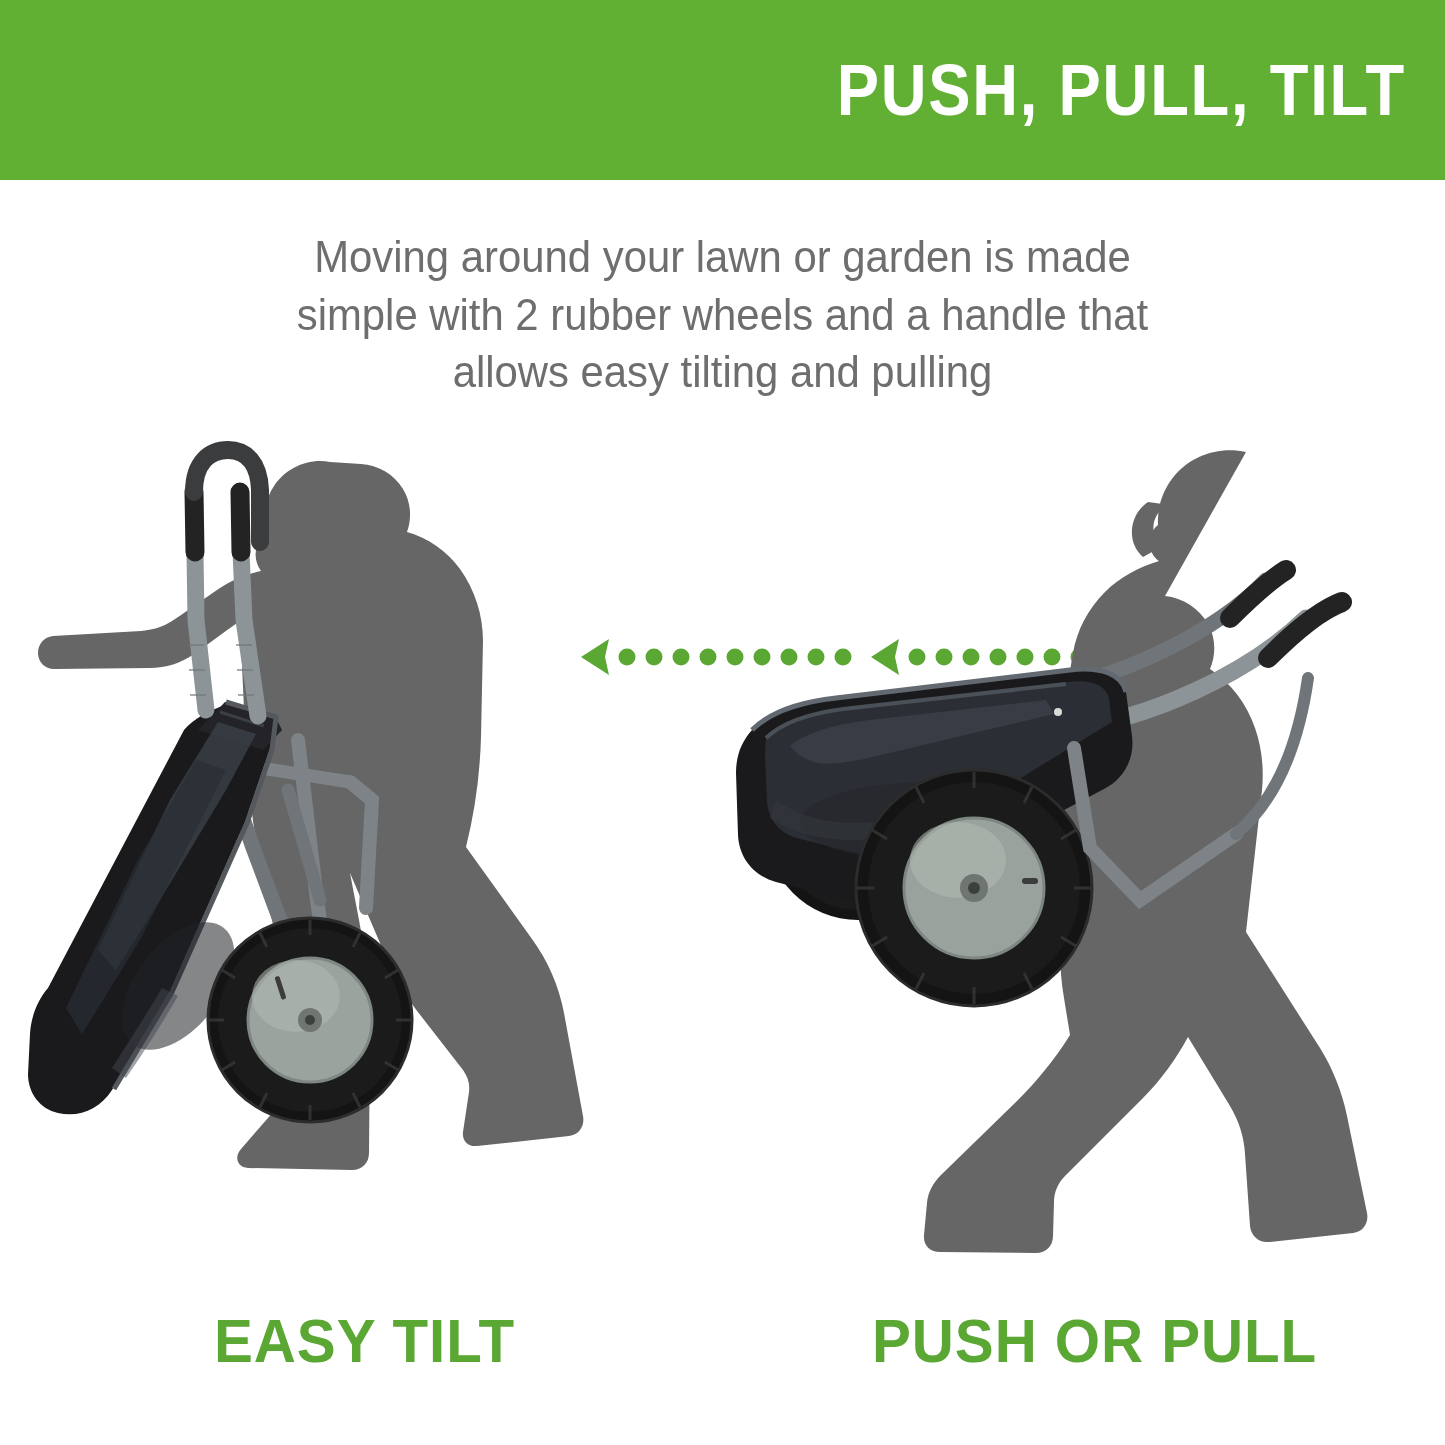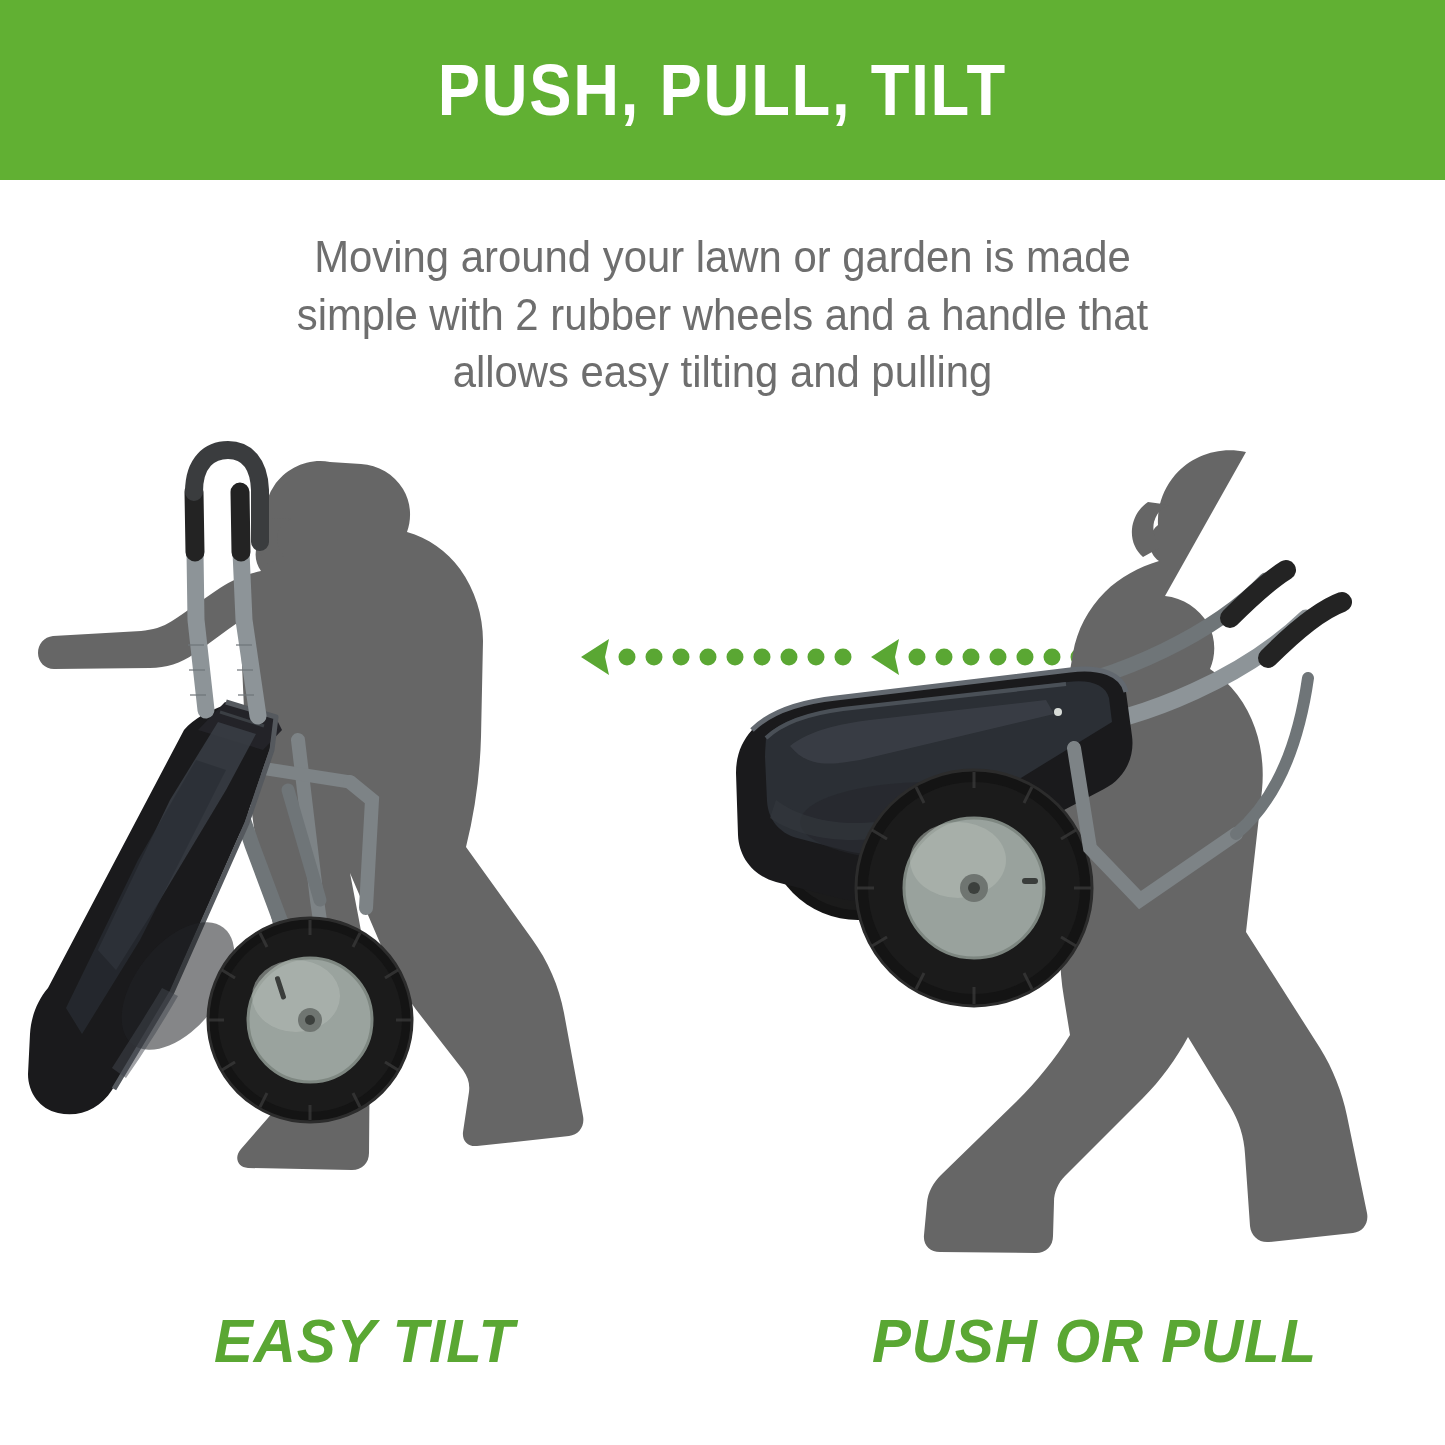--- a/index.html
+++ b/index.html
@@ -12,21 +12,21 @@
   }
 
   
   .banner {
     position:absolute;
     left:0; top:0;
     width:1445px; height:180px;
     background:#61b033;
     display:flex;
     align-items:center;
-    justify-content:center;
+    justify-content:flex-end;
   }
   .banner-title {
     color:#ffffff;
     font-size:72px;
     font-weight:bold;
     letter-spacing:2px;
     font-family:"Liberation Sans", sans-serif;
     transform:scaleX(0.88);
     line-height:1;
     white-space:nowrap;
@@ -57,21 +57,21 @@
   .arrows {
     position:absolute;
     left:575px; top:235px;
     width:530px; height:45px;
   }
 
   
   .label-row {
     position:absolute;
     left:0; top:1305px;
-    width:1445px; height:80px;font-style:italic;
+    width:1445px; height:80px;
   }
   .label {
     position:absolute;
     top:0;
     color:#5aa733;
     font-size:62px;
     font-weight:bold;
     letter-spacing:1px;
     transform:scaleX(0.94);
     font-family:"Liberation Sans", sans-serif;

